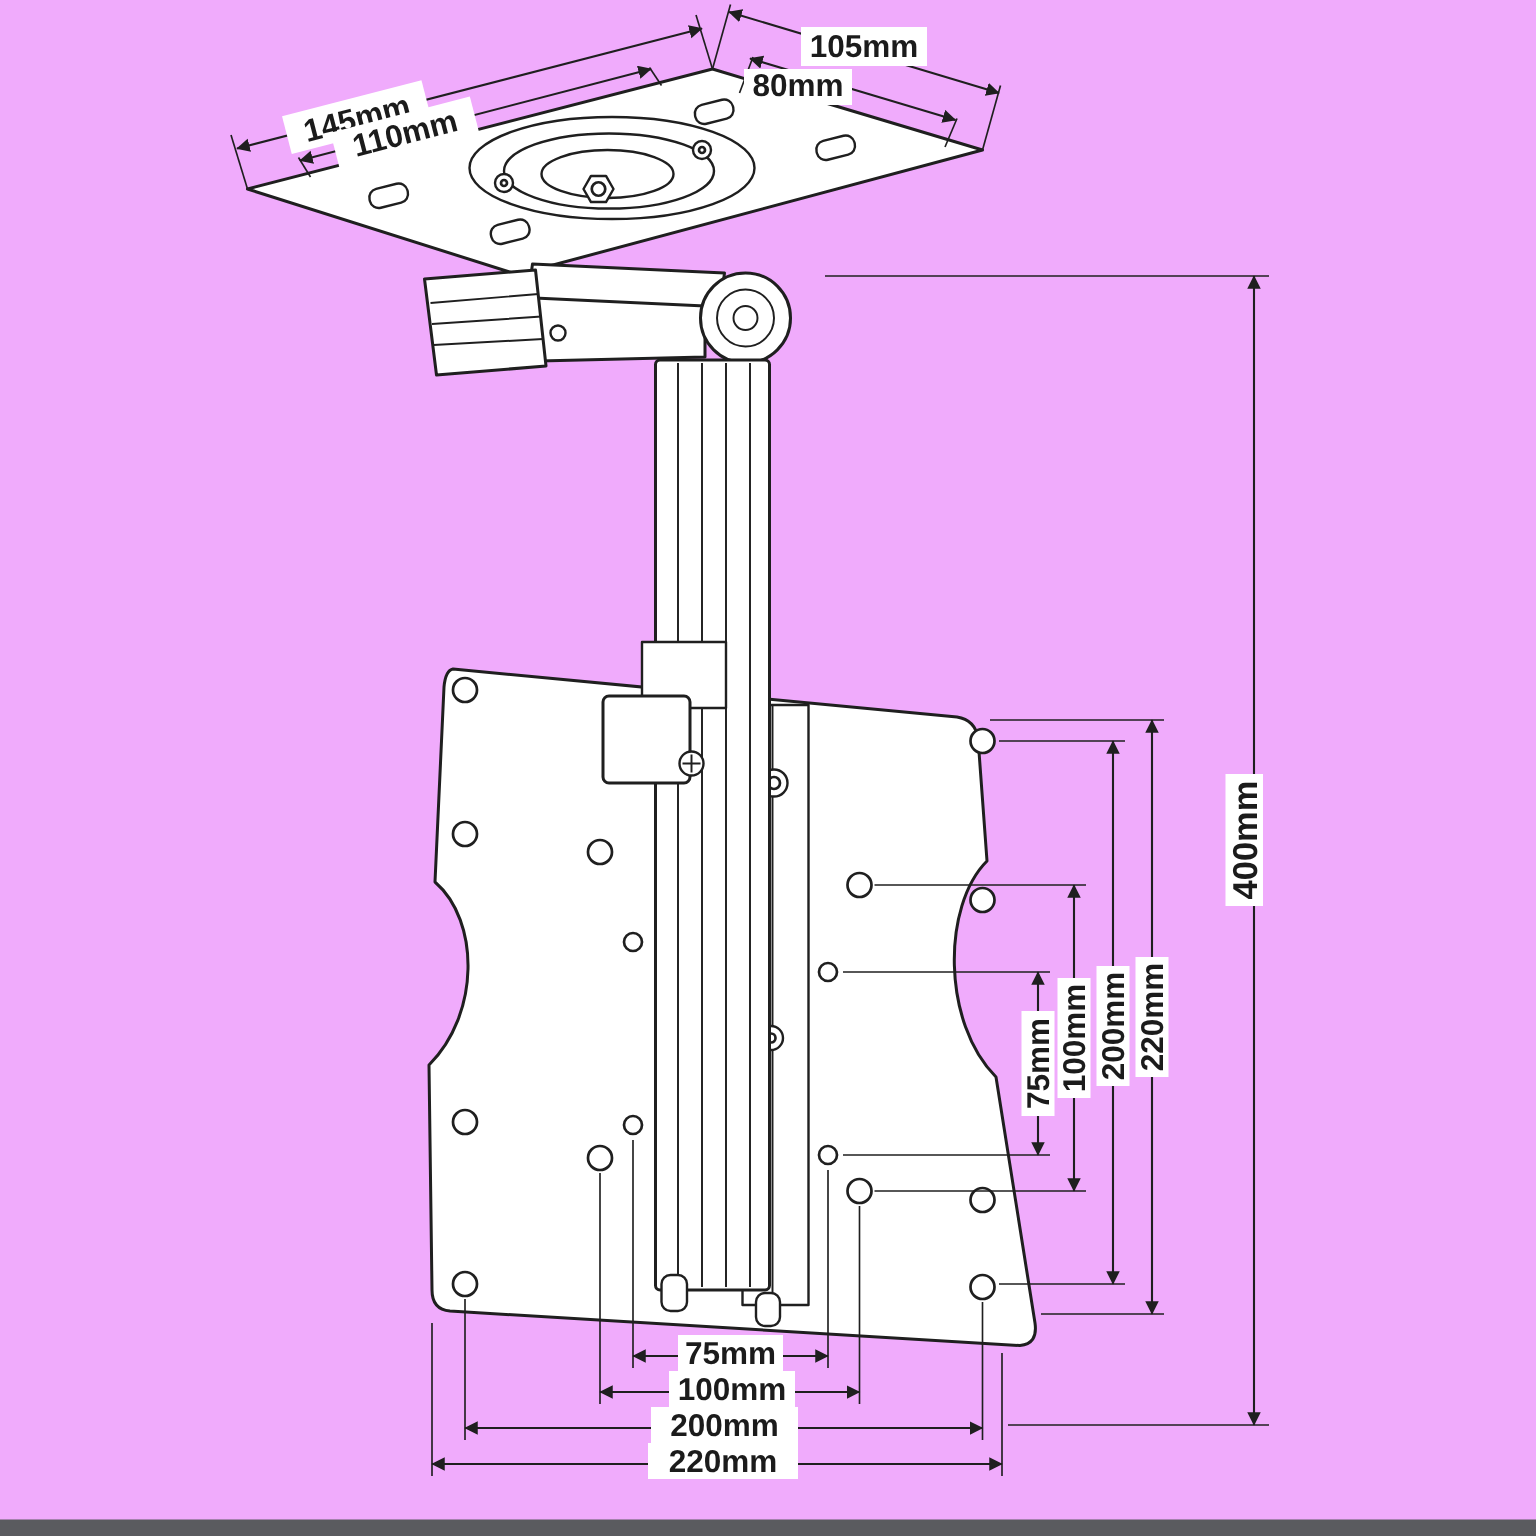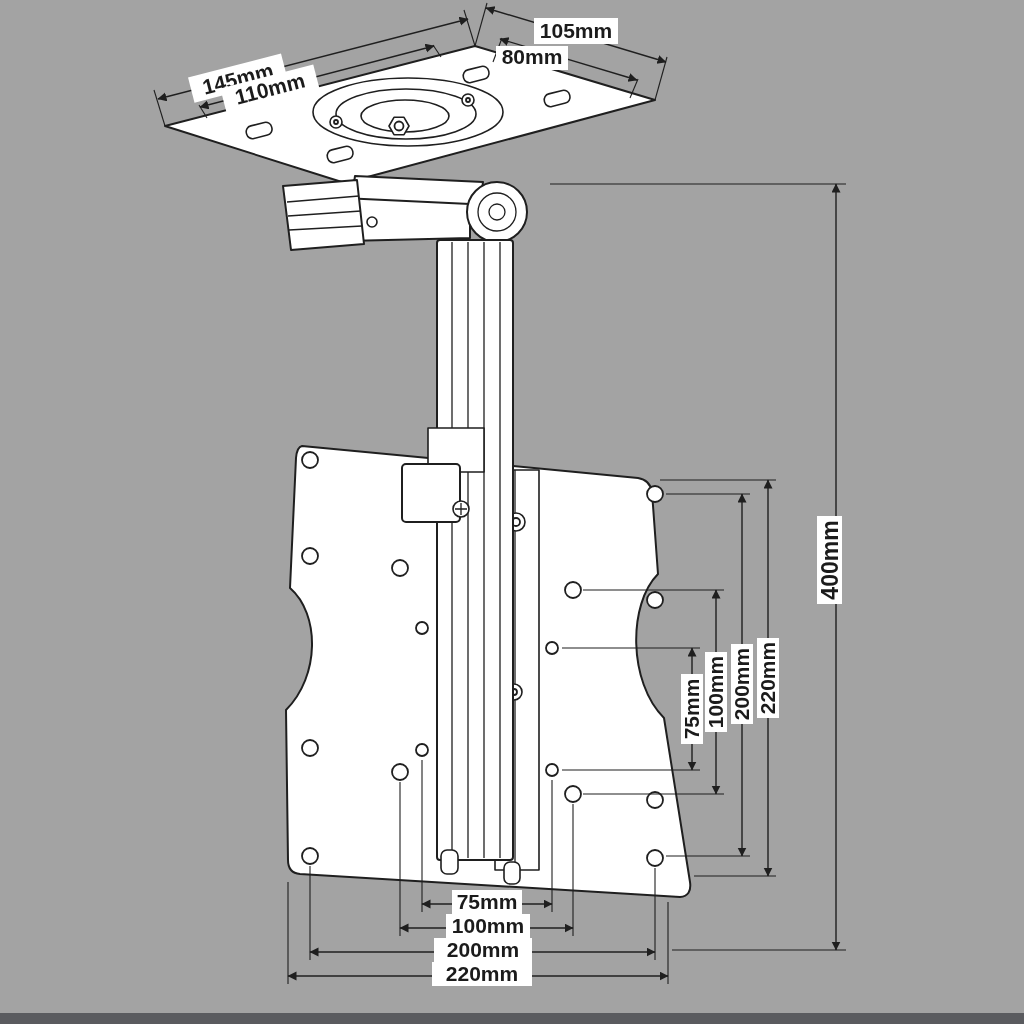--- a/index.html
+++ b/index.html
@@ -1,19 +1,19 @@
 <!DOCTYPE html>
 <html><head>
 <meta charset="utf-8">
 <style>
   html,body{margin:0;padding:0;background:#fff;}
   .canvas{
     position:relative;
     width:1024px;height:1024px;
-    background:#a3a3a3;
+    background:#f0abfc;
     overflow:hidden;
     font-family:"Liberation Sans", sans-serif;
   }
   svg{position:absolute;left:0;top:0;}
   .outline{fill:#fff;stroke:#1f1f1f;stroke-width:2;stroke-linejoin:round;}
   .thin{fill:none;stroke:#1f1f1f;stroke-width:1.3;}
   .detail{fill:#fff;stroke:#1f1f1f;stroke-width:1.6;stroke-linejoin:round;}
   .hole{fill:#fff;stroke:#1f1f1f;stroke-width:1.8;}
   .dimline{fill:none;stroke:#1f1f1f;stroke-width:1.4;}
   .extline{fill:none;stroke:#1f1f1f;stroke-width:1.1;}

